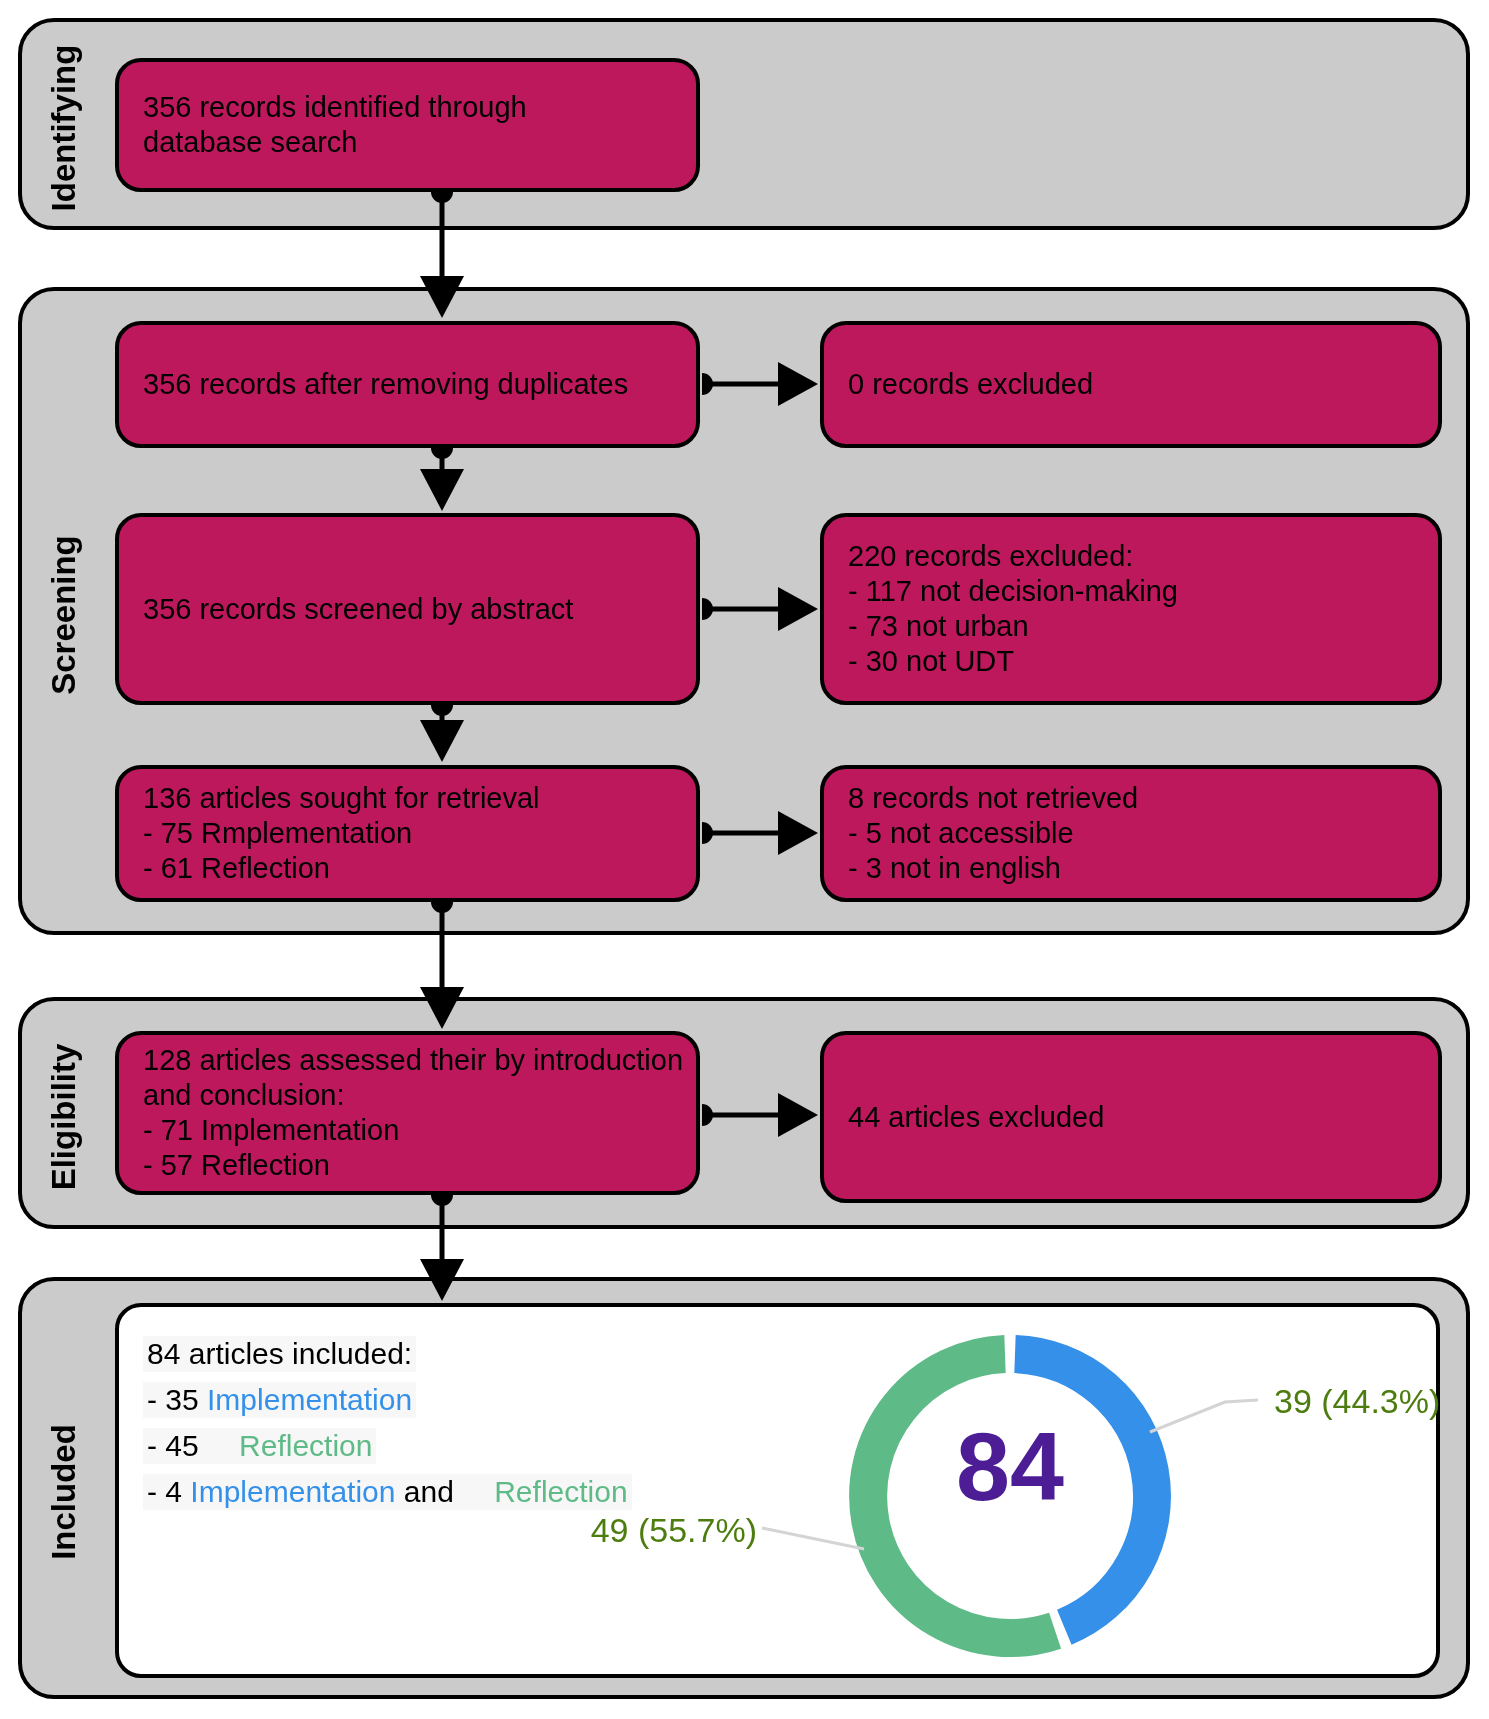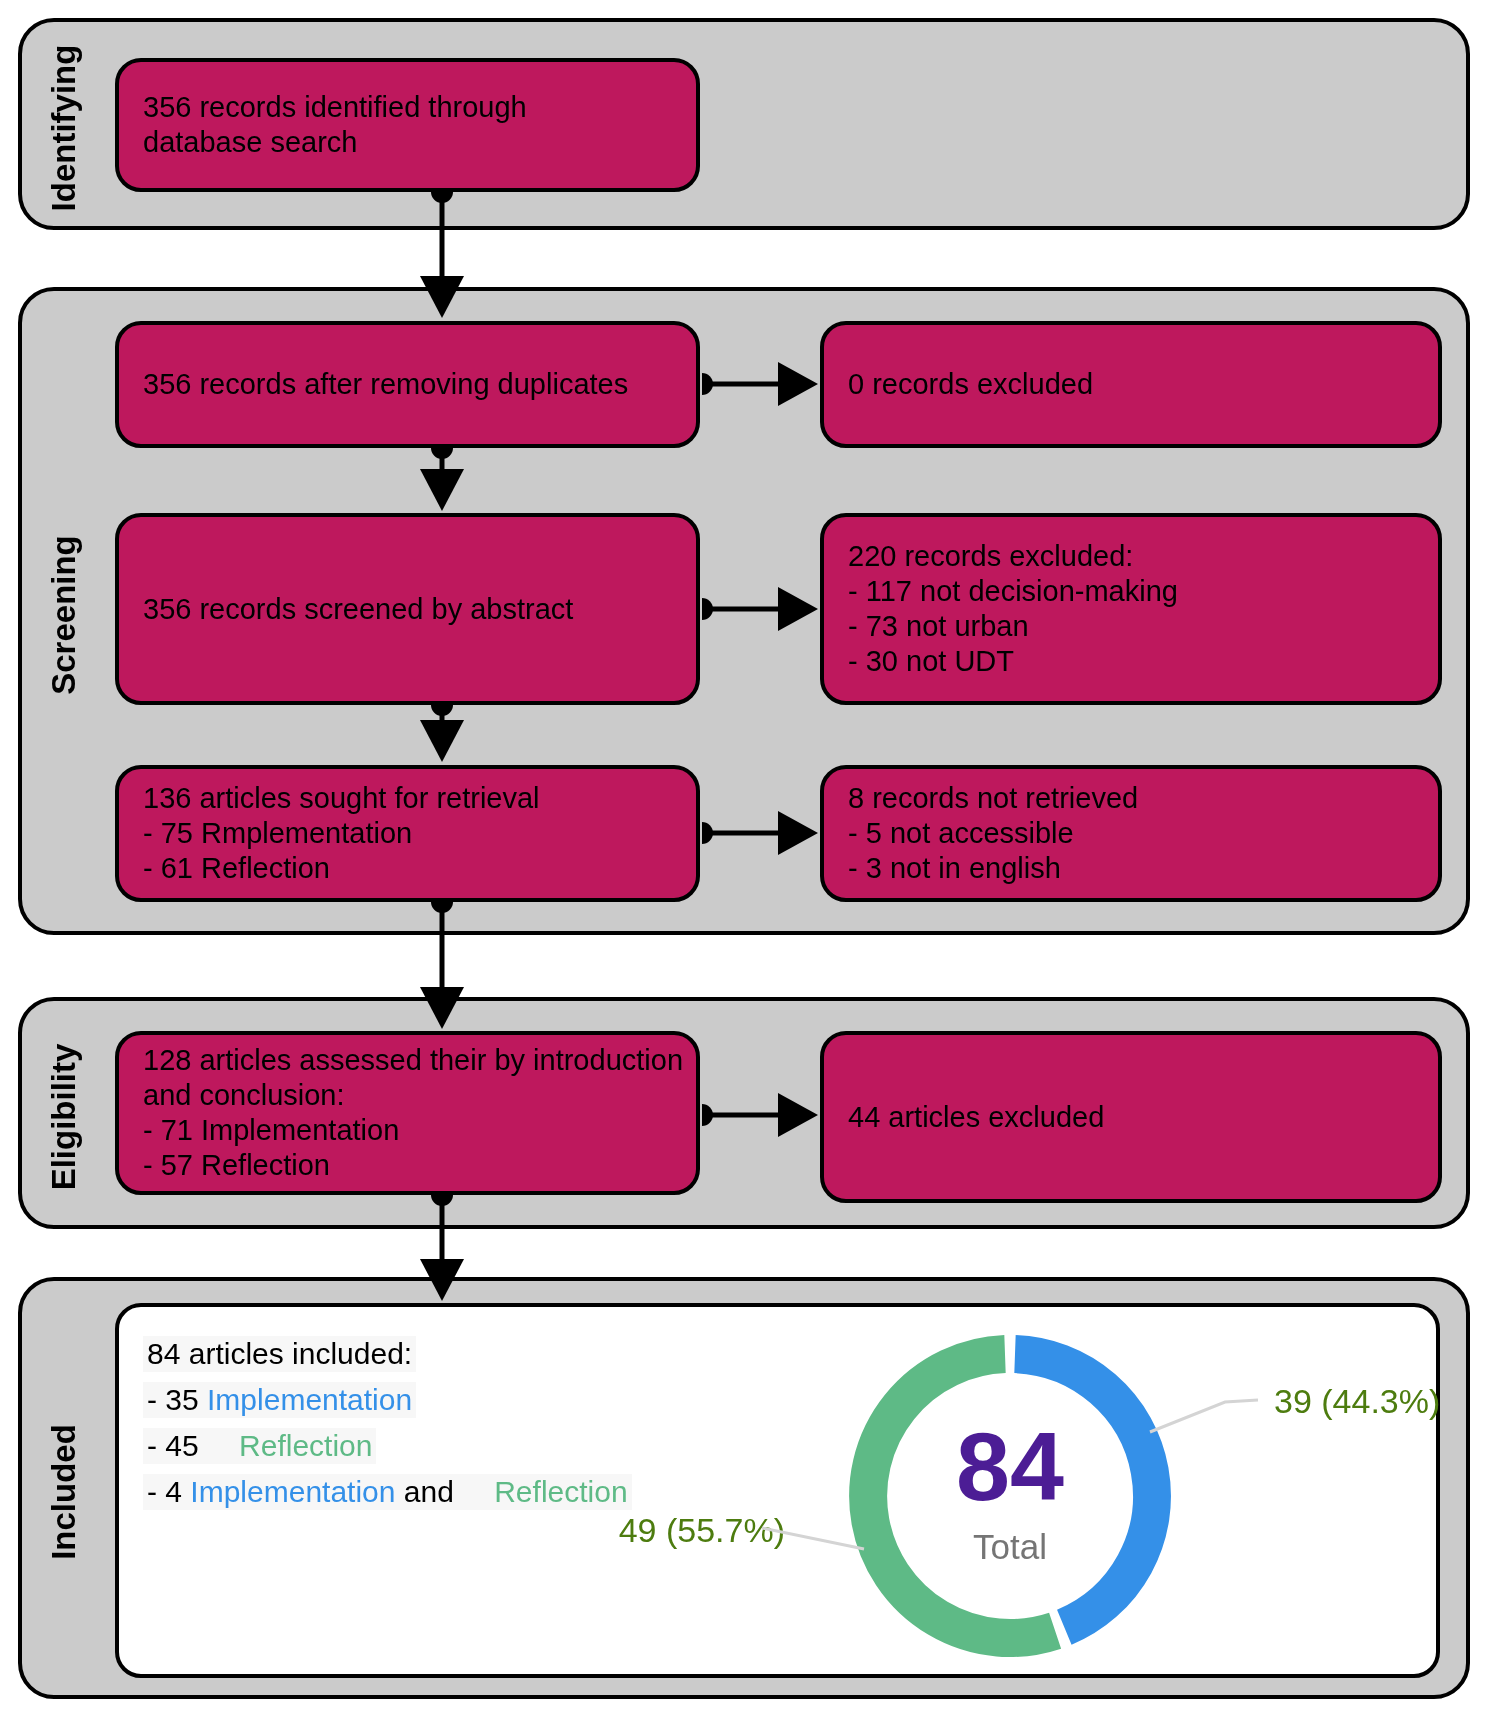--- a/index.html
+++ b/index.html
@@ -20,21 +20,21 @@
   .lbl{background:#f7f7f7;padding:1px 4px;}
   .c-blue{color:#3490e8;}
   .c-green{color:#5eba86;margin-left:32px;}
   .donut{position:absolute;left:730px;top:28px;width:322px;height:322px;}
   .donut-value{position:absolute;left:0;top:82px;width:100%;text-align:center;
            font-size:97px;line-height:100px;font-weight:600;color:#4c1d95;}
   .donut-total{position:absolute;left:0;top:192px;width:100%;text-align:center;
            font-size:35px;line-height:40px;color:#757575;}
   .callout{position:absolute;font-size:34px;line-height:40px;color:#4d7c0f;white-space:nowrap;}
   .callout-right{left:1155px;top:74px;}
-  .callout-left{left:470px;top:203px;width:168px;text-align:right;margin-left:28px;}
+  .callout-left{left:470px;top:203px;width:168px;text-align:right;}
 </style>
 </head>
 <body>
 
 <div class="section" style="top:18px;height:212px;">
   <div class="stage-label" style="top:86px;">Identifying</div>
 </div>
 <div class="section" style="top:287px;height:648px;">
   <div class="stage-label" style="top:304px;">Screening</div>
 </div>
@@ -103,21 +103,20 @@
       <span class="lbl"><span>- 4 </span><span class="c-blue">Implementation</span><span> and </span><span class="c-green">Reflection</span></span>
     </div>
   </div>
 
   <div class="donut">
     <svg width="322" height="322" viewBox="0 0 322 322">
       <path d="M 166 19.1 A 142 142 0 0 1 215.3 292.2" fill="none" stroke="#3490e8" stroke-width="38"></path>
       <path d="M 206.1 295.7 A 142 142 0 1 1 156 19.1" fill="none" stroke="#5eba86" stroke-width="38"></path>
     </svg>
     <div class="donut-value">84</div>
-    <div class="donut-total">Total</div>
   </div>
 
   <div class="callout callout-right">39 (44.3%)</div>
   <div class="callout callout-left">49 (55.7%)</div>
 </div>
 
 <svg class="overlay" width="1489" height="1719" viewBox="0 0 1489 1719">
 
   <g fill="#000" stroke="none">
     <path d="M 431 192 A 11 11 0 0 0 453 192 Z"></path>

